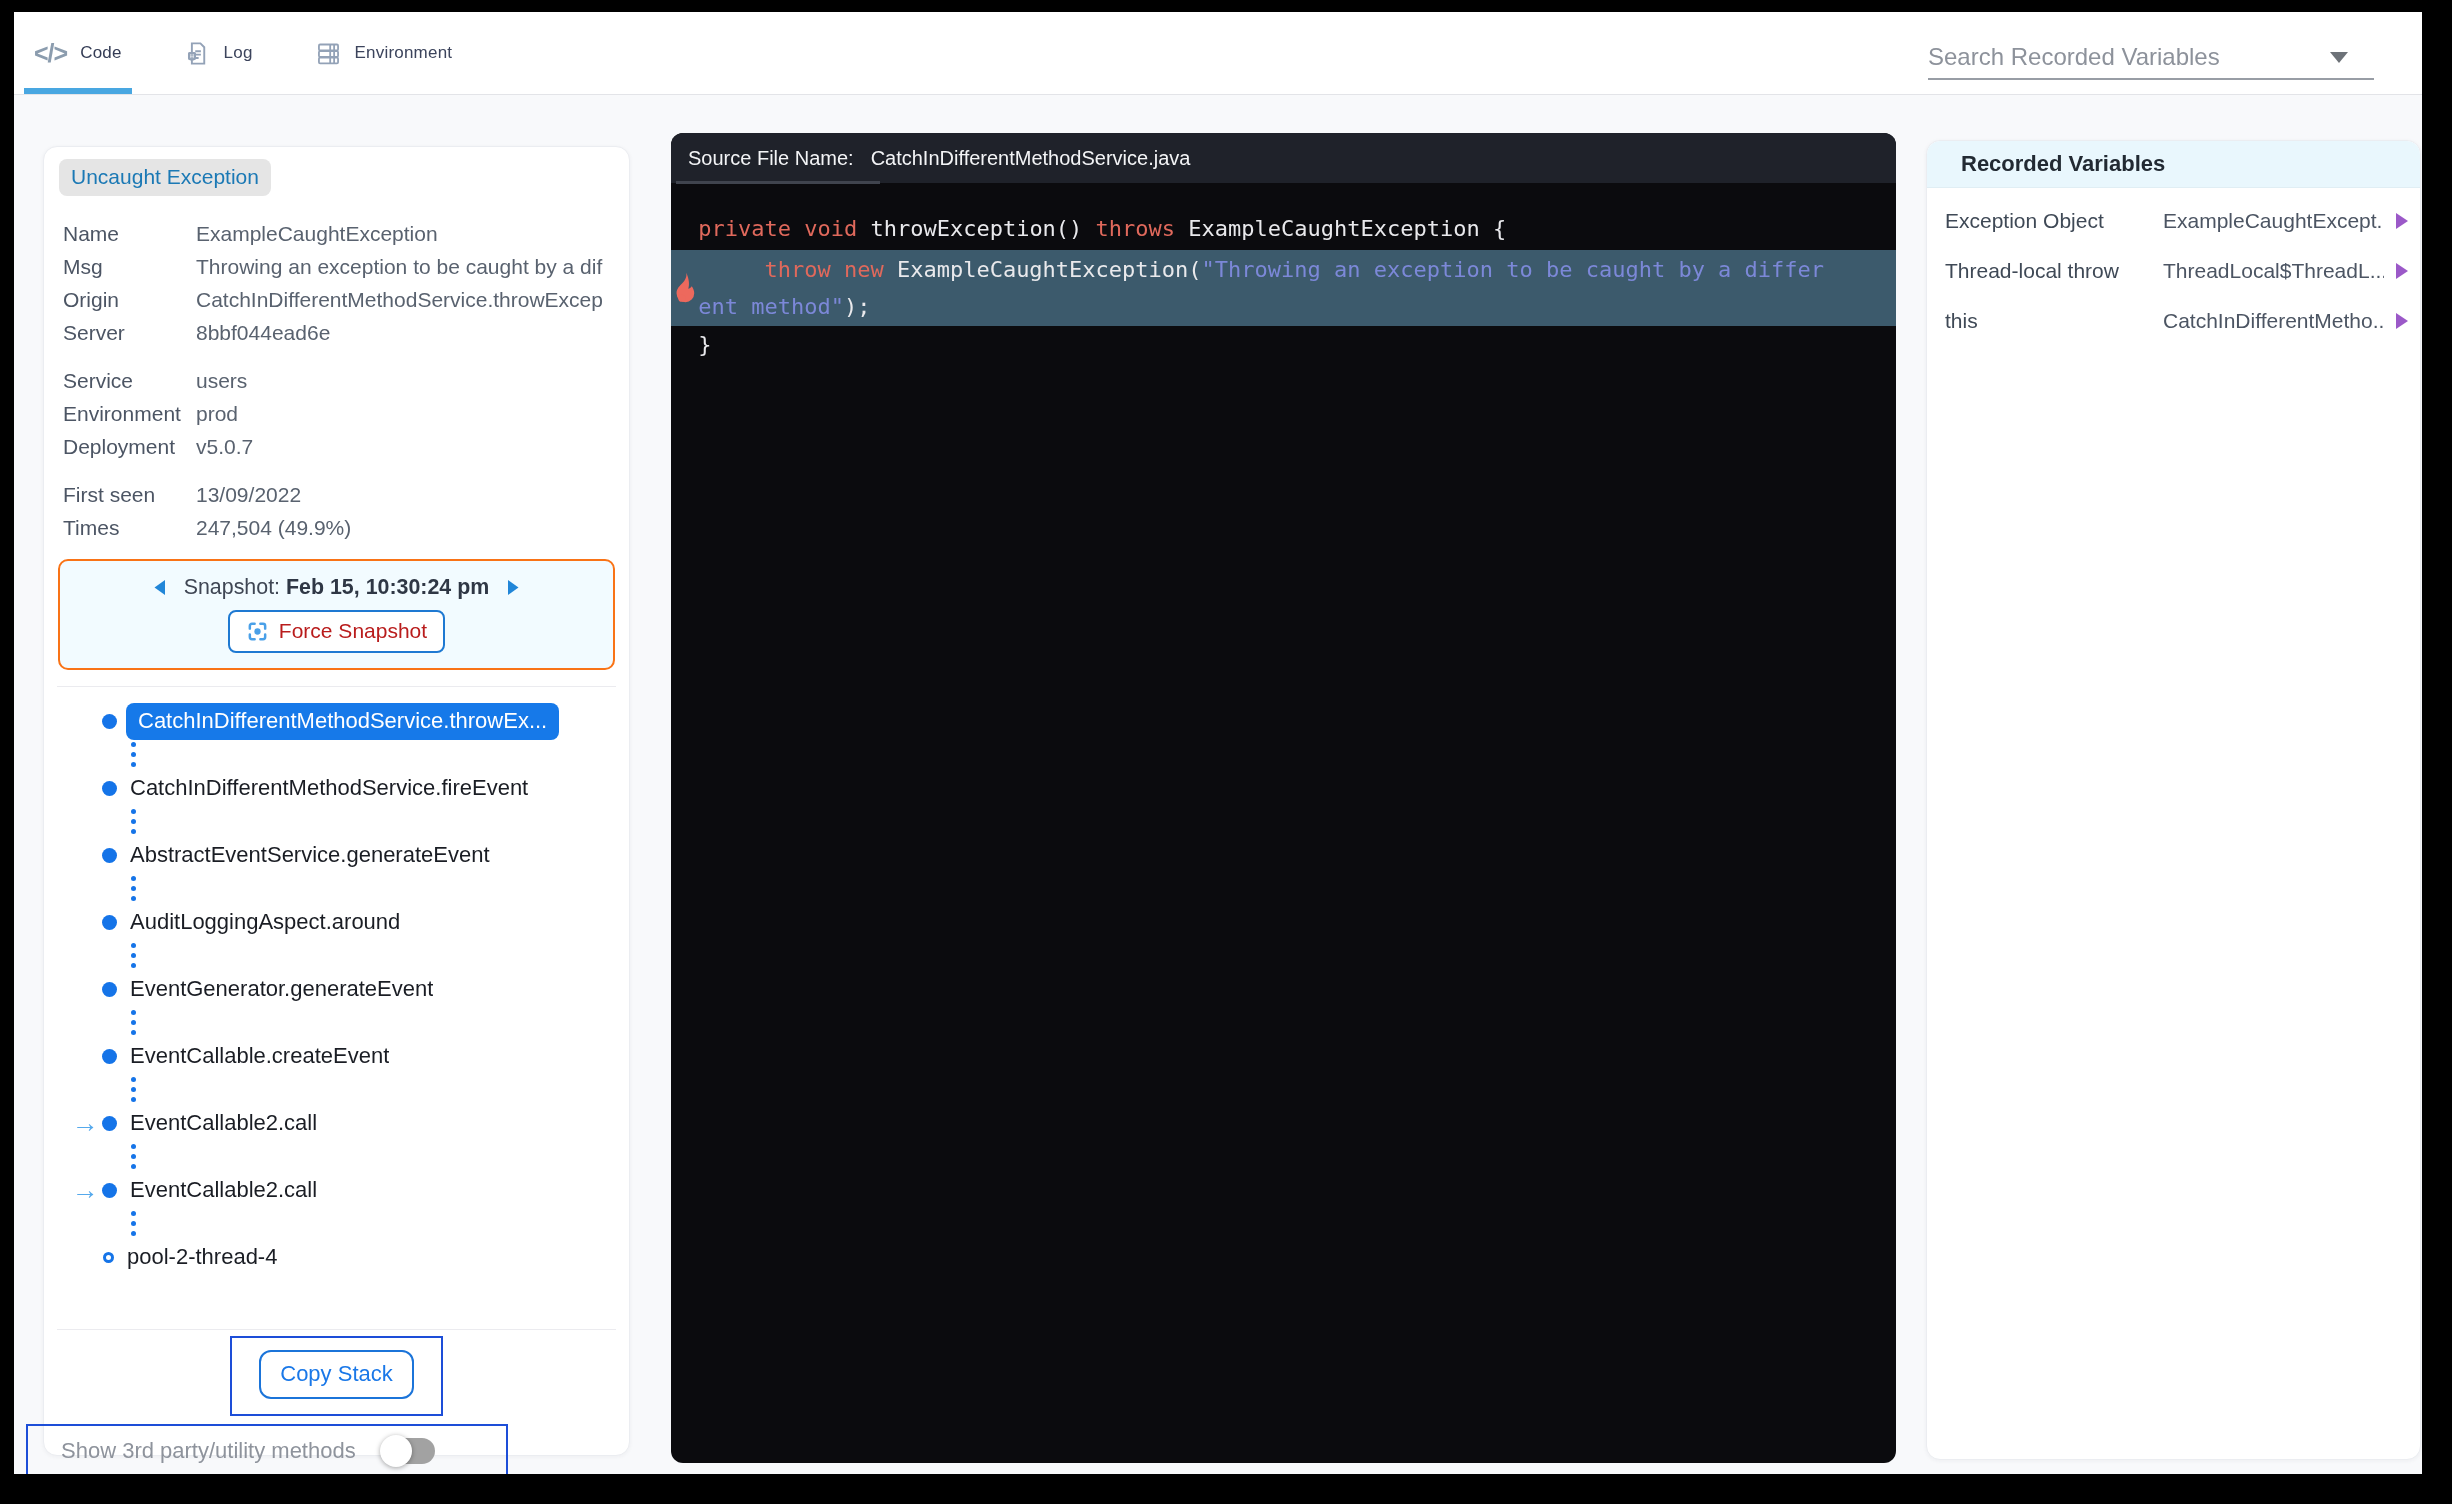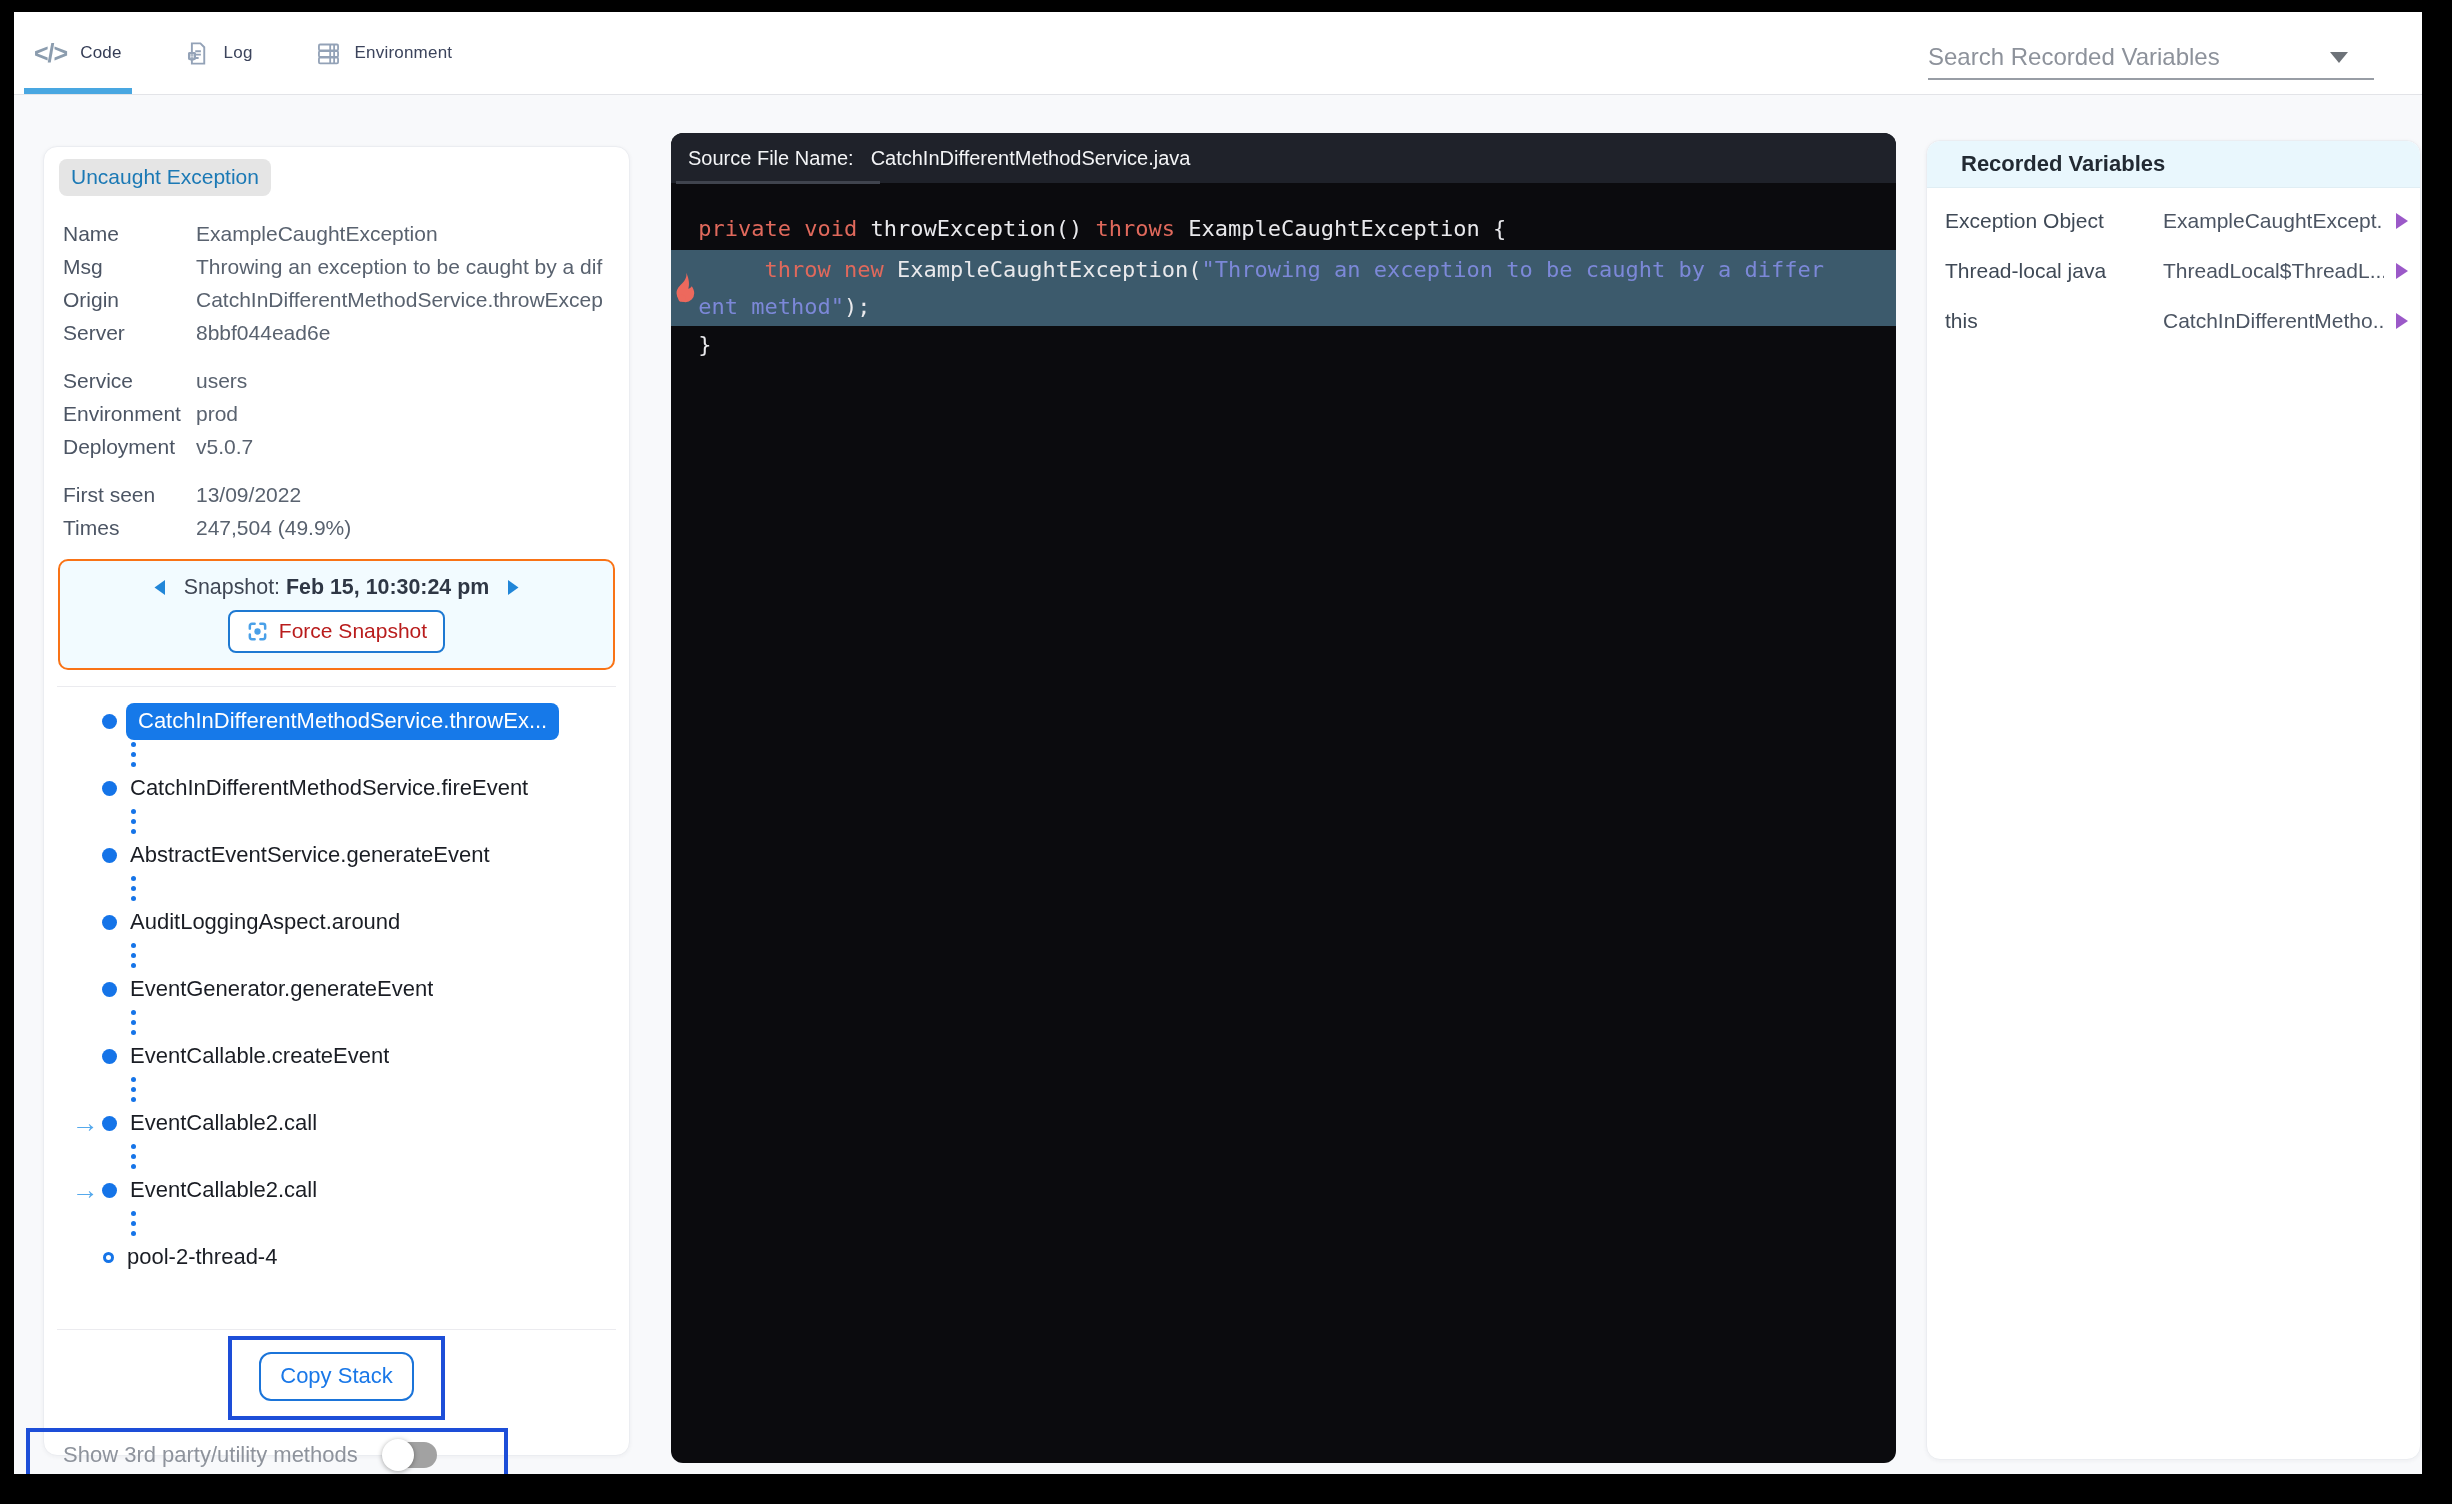--- a/index.html
+++ b/index.html
@@ -54,21 +54,21 @@
   .arrow-slot { width:34px; display:flex; justify-content:center; font-size:27px; color:#55a9ec; font-weight:500; }
   .marker { flex:none; }
   .marker.filled { width:15px; height:15px; border-radius:50%; background:#1574e8; }
   .marker.open { width:11px; height:11px; border:3px solid #1574e8; border-radius:50%; background:#fff; margin-left:1px; }
   .stack-label { margin-left:13px; font-size:22px; color:#1a1d24; white-space:nowrap; overflow:hidden; }
   .stack-label.chip { background:#1679e9; color:#fff; padding:5px 12px 6px; border-radius:8px; margin-left:9px; }
   .connector { display:flex; flex-direction:column; gap:5px; margin:4px 0 4px 63px; }
   .connector i { width:5px; height:5px; border-radius:50%; background:#1574e8; }
 
   .copy-zone { text-align:center; margin-top:55px; }
-  .annotation-red { border:4px solid #1d4ed8; }
+  .annotation-red { border:2px solid #1d4ed8; }
   .copy-wrap { display:inline-block; padding:12px 27px 15px; }
   .copy-btn { border:2px solid #1b74d9; color:#1a78e8; border-radius:12px; background:#fff; font-size:22px; padding:9px 19px 10px; }
 
   .toggle-zone { margin:8px 0 0 -18px; width:482px; height:54px; display:flex; align-items:center; padding-left:33px; }
   .toggle-label { font-size:22px; color:#8e939c; }
   .toggle { margin-left:27px; width:52px; height:26px; border-radius:13px; background:#a2a2a2; position:relative; }
   .toggle-knob { position:absolute; left:-3px; top:-3px; width:32px; height:32px; border-radius:50%; background:#fff; box-shadow:0 1px 5px rgba(0,0,0,.35); }
 
   
   .code-panel { width:1225px; margin:38px 0 0 41px; height:1330px; background:#0b0b0e; border-radius:12px; overflow:hidden; display:flex; flex-direction:column; }
@@ -349,21 +349,21 @@
 
       <div class="card right-card">
         <div class="rv-header">Recorded Variables</div>
         <div class="rv-rows">
             <div class="rv-row">
               <span class="rv-name">Exception Object</span>
               <span class="rv-value">ExampleCaughtExcept...</span>
               <span class="tri-right"></span>
             </div>
             <div class="rv-row">
-              <span class="rv-name">Thread-local java</span>
+              <span class="rv-name">Thread-local throw</span>
               <span class="rv-value">ThreadLocal$ThreadL...</span>
               <span class="tri-right"></span>
             </div>
             <div class="rv-row">
               <span class="rv-name">this</span>
               <span class="rv-value">CatchInDifferentMetho...</span>
               <span class="tri-right"></span>
             </div>
           </div>
       </div>

